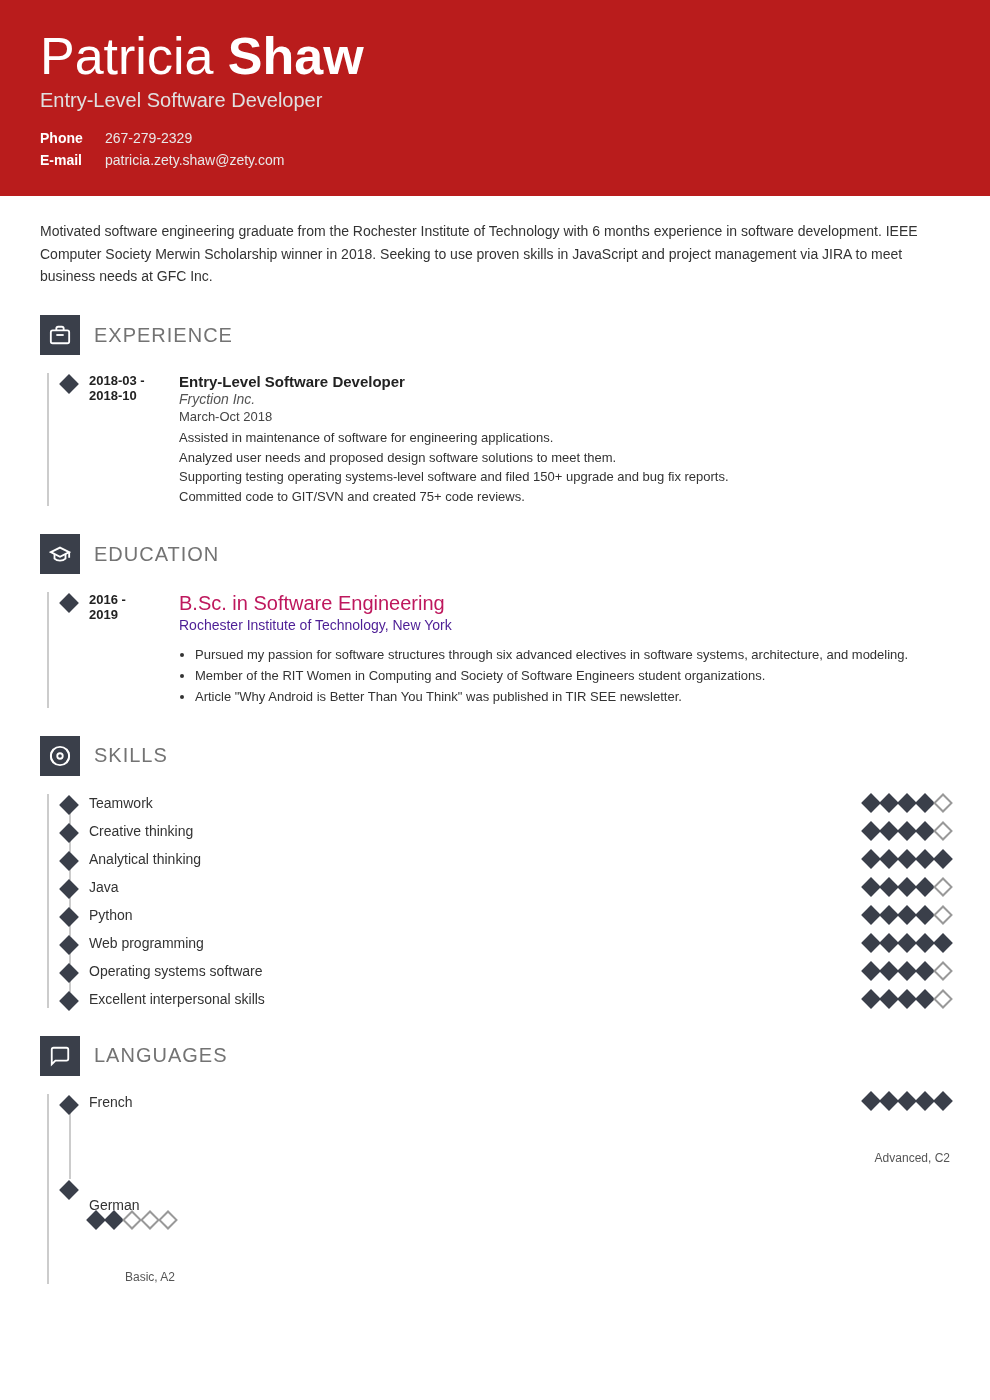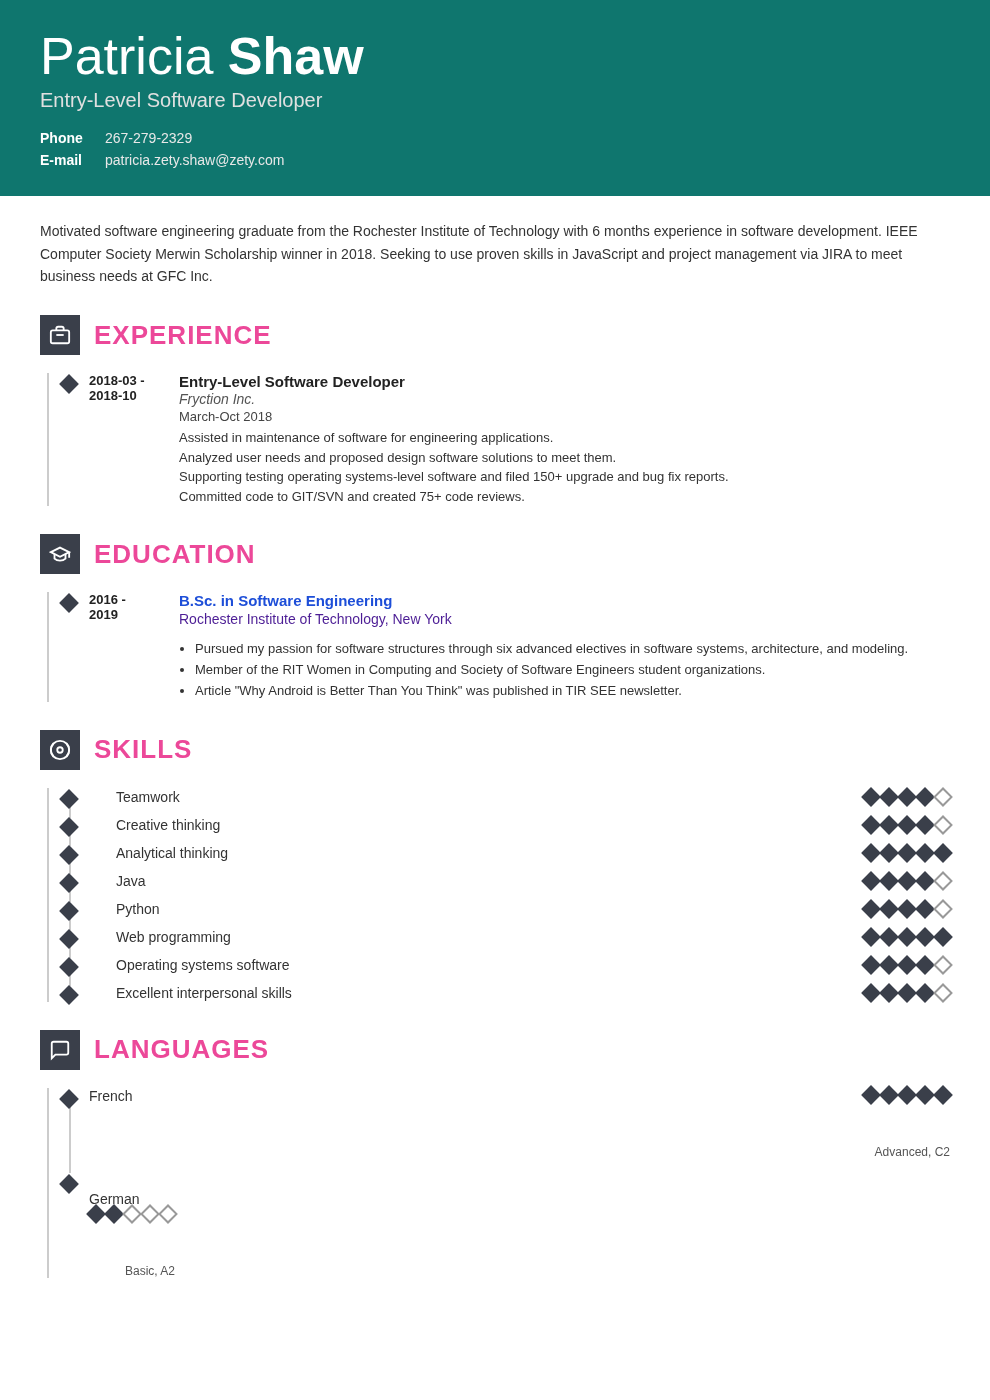--- a/index.html
+++ b/index.html
@@ -6,21 +6,21 @@
     body {
       font-family: Arial, sans-serif;
       background: #fff;
       color: #222;
       width: 990px;
       min-height: 1400px;
     }
 
     
     .header {
-      background: #0f766e;
+      background: #b91c1c;
       color: #fff;
       padding: 28px 40px 28px 40px;
     }
     .header-name {
       font-size: 52px;
       font-weight: 300;
       line-height: 1.1;
     }
     .header-name strong {
       font-weight: 700;
@@ -79,23 +79,23 @@
       height: 40px;
       background: #3a3f4a;
       display: flex;
       align-items: center;
       justify-content: center;
       color: #fff;
       font-size: 18px;
       flex-shrink: 0;
     }
     .section-title {
-      font-size: 26px;
-      font-weight: 700;
-      color: #ec4899;
+      font-size: 20px;
+      font-weight: 400;
+      color: #737373;
       text-transform: uppercase;
       letter-spacing: 1px;
     }
 
     
     .timeline {
       padding-left: 20px;
     }
     .timeline-item {
       display: flex;
@@ -157,23 +157,23 @@
       margin-top: 4px;
     }
     .job-bullet {
       font-size: 13px;
       color: #333;
       line-height: 1.5;
     }
 
     
     .edu-title {
-      font-size: 15px;
-      font-weight: 700;
-      color: #1d4ed8;
+      font-size: 20px;
+      font-weight: 400;
+      color: #be185d;
     }
     .edu-school {
       font-size: 14px;
       color: #4c1d95;
       margin-top: 2px;
     }
     .edu-bullets {
       margin-top: 12px;
       padding-left: 16px;
     }
@@ -186,21 +186,20 @@
 
     
     .skills-list {
       padding-left: 20px;
     }
     .skill-item {
       display: flex;
       align-items: center;
       margin-bottom: 10px;
       position: relative;
-      gap: 27px;
     }
     .skill-item::before {
       content: '';
       position: absolute;
       left: -20px;
       top: 6px;
       height: calc(100% + 6px);
       border-left: 2px solid #ccc;
     }
     .skill-item:last-child::before {

